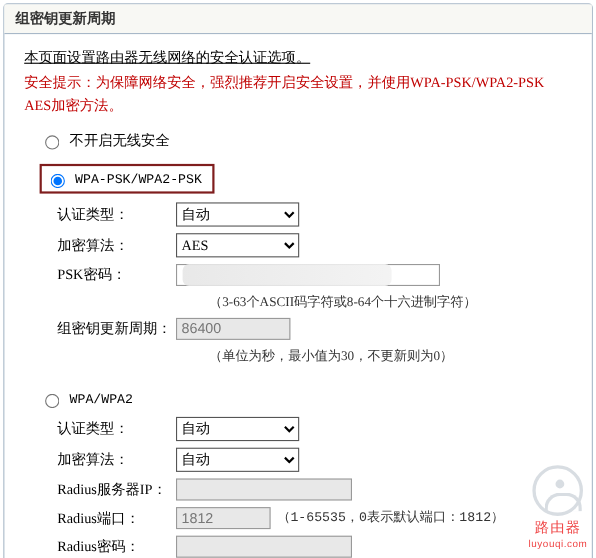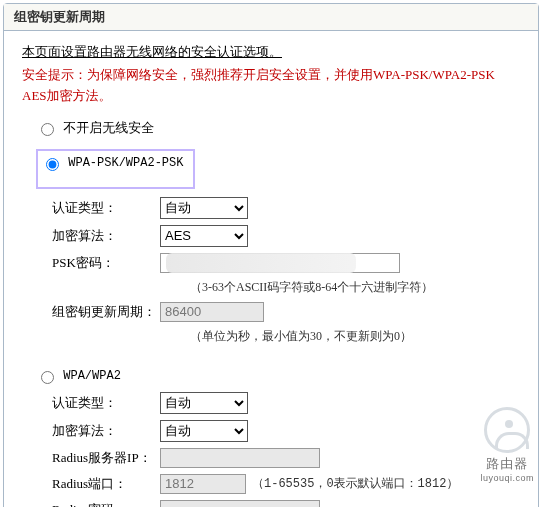--- a/index.html
+++ b/index.html
@@ -43,46 +43,47 @@
   }
   .radio-row input[type="radio"] {
     margin-right: 6px;
     vertical-align: middle;
   }
   .radio-row label {
     vertical-align: middle;
   }
   .highlighted {
     display: inline-block;
-    border: 2px solid #c4b5fd;
-    padding: 3px 10px 16px 3px;
+    border: 2px solid #7f1d1d;
+    padding: 3px 10px 3px 3px;
   }
   .mono {
     font-family: "Courier New", monospace;
     font-size: 12px;
   }
   .form-block {
     margin-left: 30px;
     margin-top: 6px;
   }
   .form-row {
     display: flex;
     align-items: center;
     margin-bottom: 6px;
   }
   .form-label {
     width: 108px;
     flex-shrink: 0;
   }
   select.sel {
-    width: 88px;
+    width: 112px;
     height: 22px;
     border: 1px solid #555;
     font-size: 13px;
     background: #fff;
+    font-family: Liberation Serif, serif;
   }
   input.txt {
     height: 20px;
     border: 1px solid #999;
     padding: 0 4px;
     font-size: 13px;
     background: #fff;
   }
   input.txt.disabled {
     background: #e8e8e8;
@@ -108,23 +109,23 @@
     position: absolute;
     left: 6px; top: 0;
     width: 190px; height: 20px;
     background: linear-gradient(90deg, #e6e6e6, #f2f2f2);
     border-radius: 6px;
     opacity: 0.9;
   }
   .watermark {
     position: absolute;
     right: 8px;
-    bottom: 24px;
+    bottom: 8px;
     text-align: center;
-    color: #737373;
+    color: #ef4444;
     font-family: "Microsoft YaHei", sans-serif;
     pointer-events: none;
   }
   .watermark .circle {
     width: 46px; height: 46px;
     border: 3px solid #d8dde2;
     border-radius: 50%;
     margin: 0 auto 2px auto;
     position: relative;
   }

